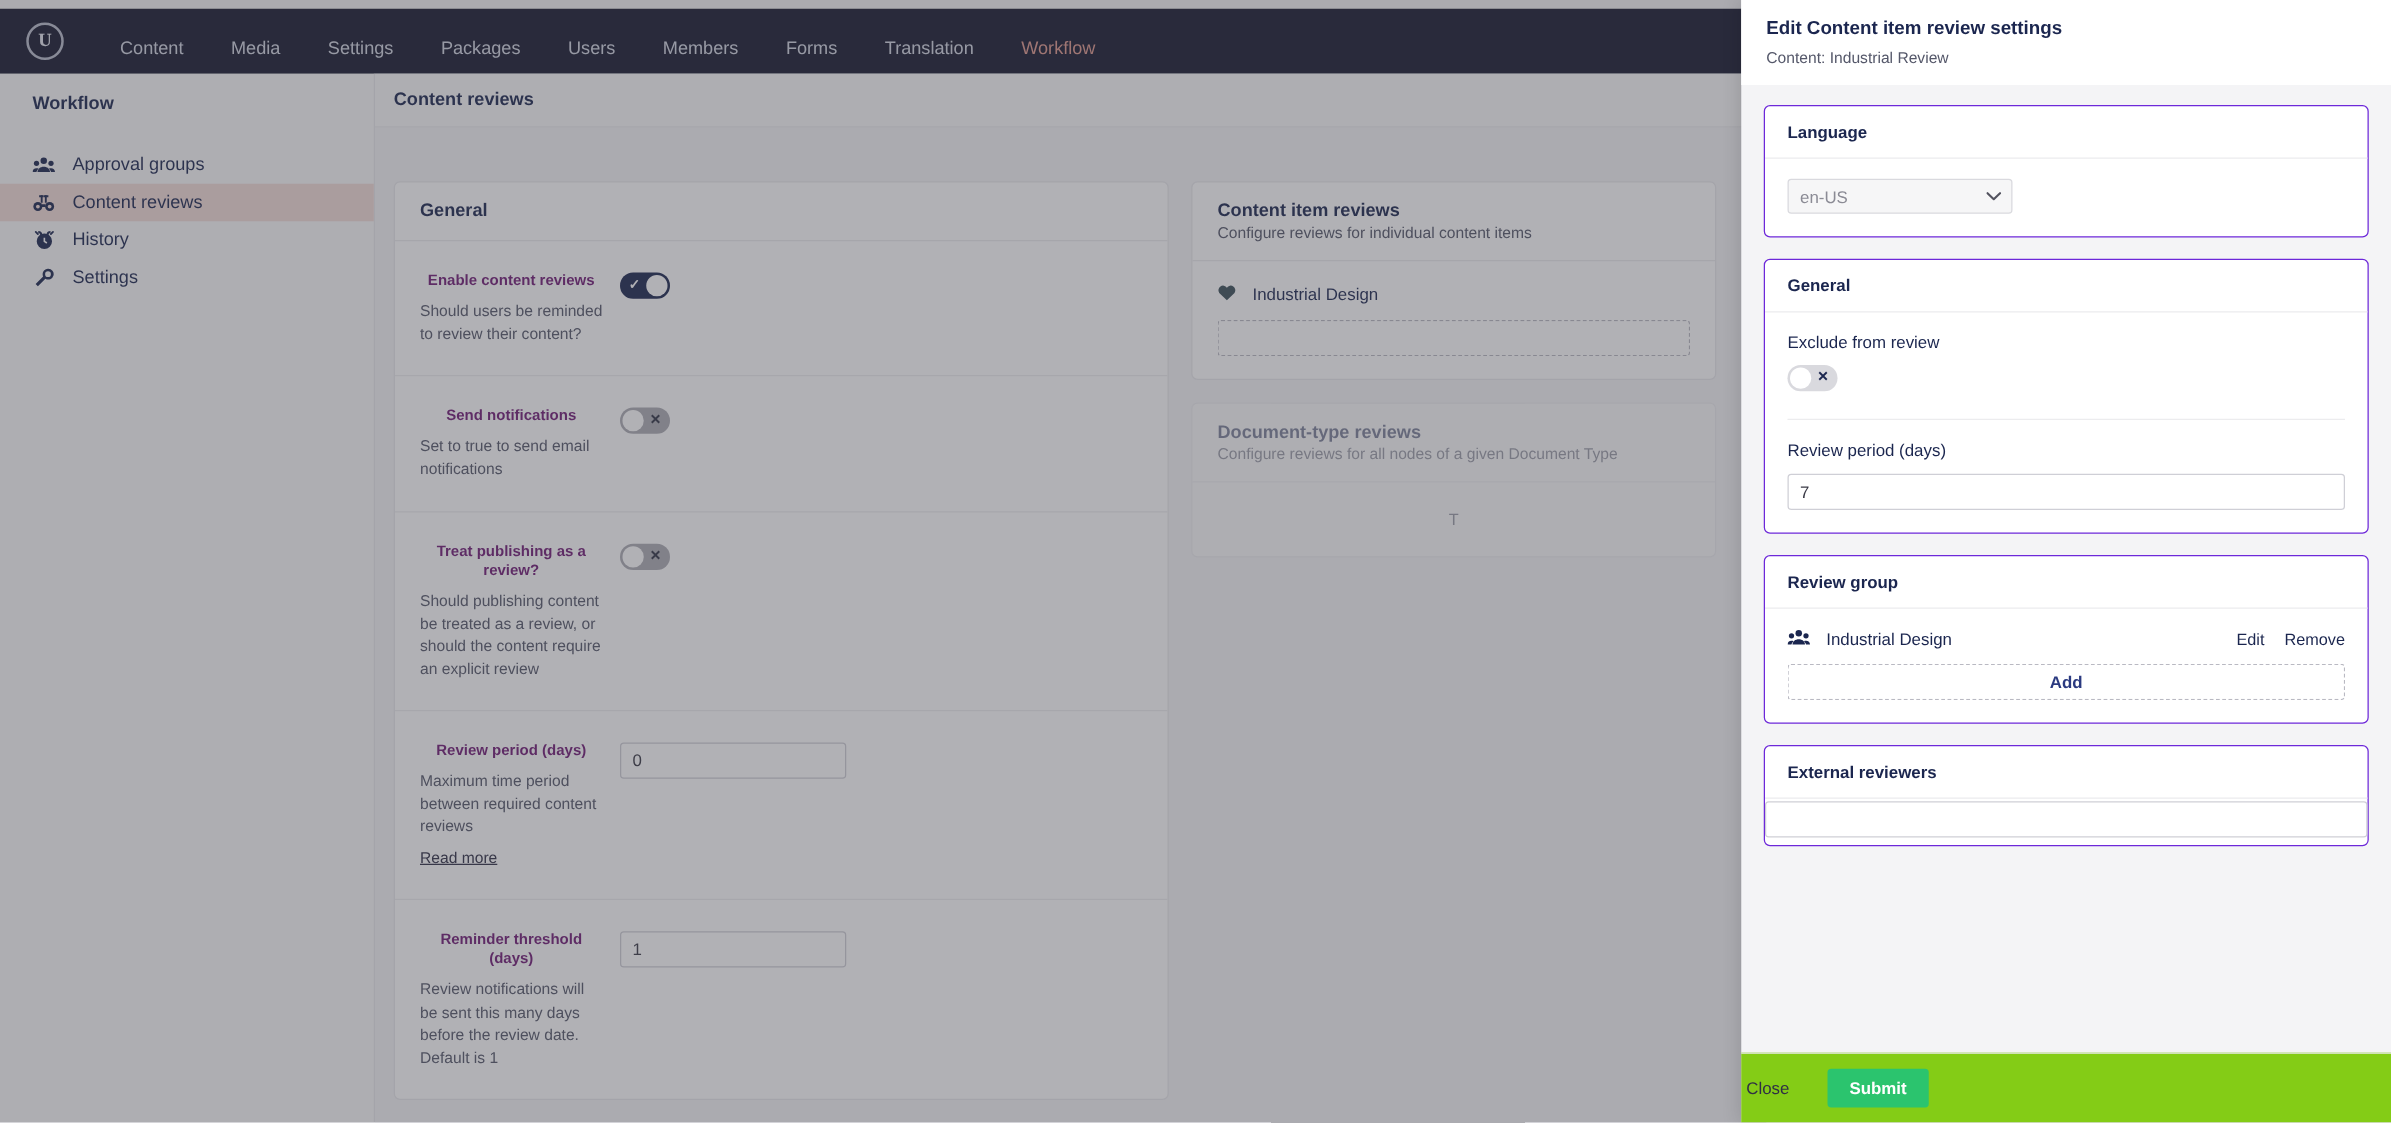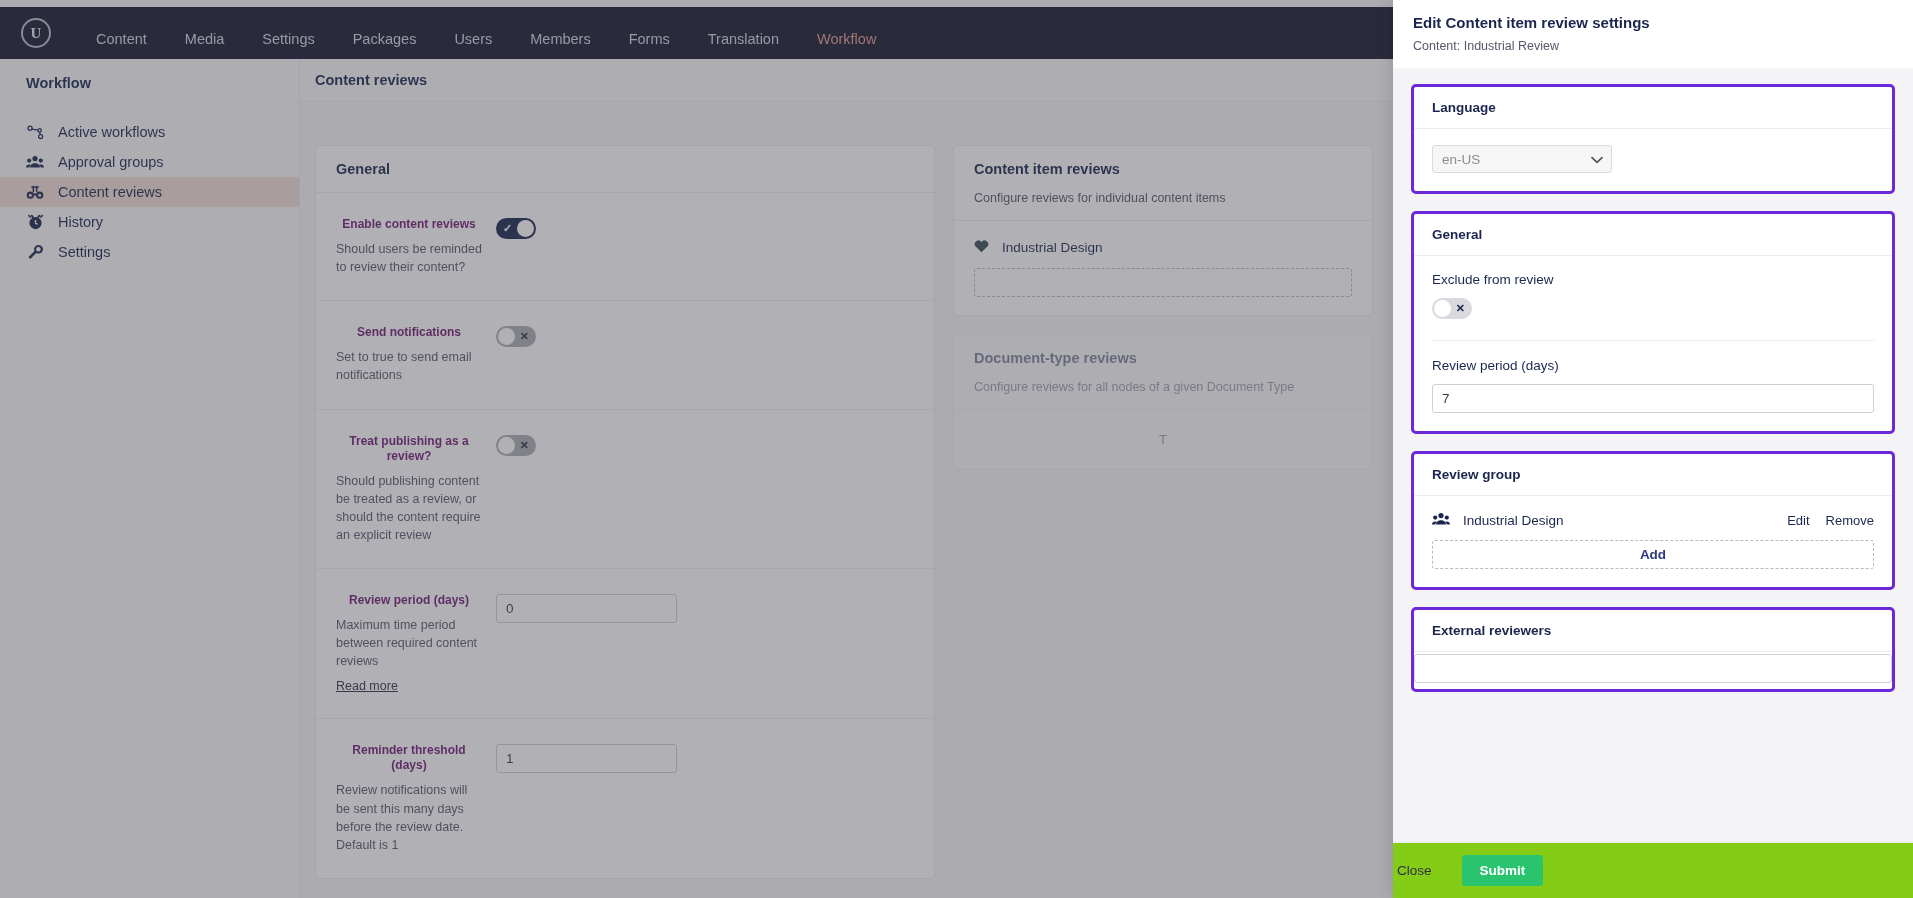--- a/index.html
+++ b/index.html
@@ -75,21 +75,21 @@
   .main-title { font-size: 14.5px; font-weight: 700; color: #1b264f; }
   .main-body { display: flex; gap: 18px; padding: 43px 15px 0 15px; }
 
   .card {
     background: #fff; border: 1px solid #e9e9ec; border-radius: 5px;
   }
   .card-head {
     padding: 15px 20px; border-bottom: 1px solid #ececee;
   }
   .card-head h3 { font-size: 14.5px; font-weight: 700; color: #1b264f; }
-  .card-head p { font-size: 12.5px; color: #55586a; margin-top: 14px; }
+  .card-head p { font-size: 12.5px; color: #55586a; margin-top: 2px; }
 
   .col-left { width: 620px; }
   .col-right { width: 420px; display: flex; flex-direction: column; gap: 18px; }
 
   .prop-row {
     display: flex; padding: 24px 20px; border-bottom: 1px solid #eeeef0;
   }
   .prop-row:last-child { border-bottom: none; }
   .prop-label { width: 160px; flex-shrink: 0; padding-right: 14px; }
   .prop-label .lbl { font-size: 12px; font-weight: 700; color: #701a75; line-height: 1.25; text-align: center; }
@@ -142,21 +142,21 @@
     position: absolute; right: 0; top: 0; width: 520px; height: 898px;
     background: #f4f4f6; z-index: 60;
     box-shadow: -2px 0 14px rgba(0,0,0,0.13);
     display: flex; flex-direction: column;
   }
   .drawer-head { background: #fff; padding: 14px 20px 15px 20px; }
   .drawer-head h2 { font-size: 15px; font-weight: 700; color: #1b264f; }
   .drawer-head .sub { font-size: 12.5px; color: #55586a; margin-top: 8px; }
   .drawer-body { flex: 1; padding: 16px 18px 0 18px; overflow: hidden; }
   .dcard {
-    background: #fff; border-radius: 5px; border: 3px solid #6d28d9;
+    background: #fff; border-radius: 5px; border: 1px solid #6d28d9;
     margin-bottom: 17px;
   }
   .dcard-head { padding: 13px 18px; border-bottom: 1px solid #ececee; }
   .dcard-head h4 { font-size: 13.5px; font-weight: 700; color: #1b264f; }
   .dcard-body { padding: 16px 18px 18px 18px; }
 
   .select-wrap { position: relative; width: 180px; }
   .select-box {
     width: 180px; height: 28px; border: 1px solid #d9d9de; border-radius: 3px;
     background: #f6f6f7; color: #8b8b95; font-size: 13.5px;
@@ -222,31 +222,20 @@
         <div class="navitem">Forms</div>
         <div class="navitem">Translation</div>
         <div class="navitem active">Workflow</div>
       </div>
     </div>
 
     <div class="sidebar">
       <div class="sidebar-title">Workflow</div>
       <div class="sidebar-list">
 
-        <div class="sb-item">
-          <span class="sb-icon">
-            <svg width="17" height="15" viewBox="0 0 17 15" fill="none" stroke="#1b264f" stroke-width="1.3">
-              <circle cx="3" cy="3.2" r="2.1"></circle>
-                <circle cx="12.6" cy="5.4" r="1.7"></circle>
-              <circle cx="13.6" cy="11.6" r="2"></circle>
-              <path d="M5 4.1 L10.9 5.1 M12.5 7.1 L13.3 9.6"></path>
-            </svg>
-          </span>
-          <span>Active workflows</span>
-        </div>
 
         <div class="sb-item">
           <span class="sb-icon">
             <svg width="18" height="14" viewBox="0 0 18 14" fill="#1b264f">
               <circle cx="9" cy="3.6" r="2.6"></circle>
                 <circle cx="3.2" cy="5.6" r="2.1"></circle>
                 <circle cx="14.8" cy="5.6" r="2.1"></circle>
               <path d="M4 12.6c0-2.6 2.2-4.3 5-4.3s5 1.7 5 4.3z"></path>
               <path d="M0 12.6c0-1.9 1.3-3.1 3.2-3.1 .6 0 1.2.1 1.7.4-1 .8-1.6 1.8-1.7 2.7z"></path>
               <path d="M18 12.6c0-1.9-1.3-3.1-3.2-3.1-.6 0-1.2.1-1.7.4 1 .8 1.6 1.8 1.7 2.7z"></path>

